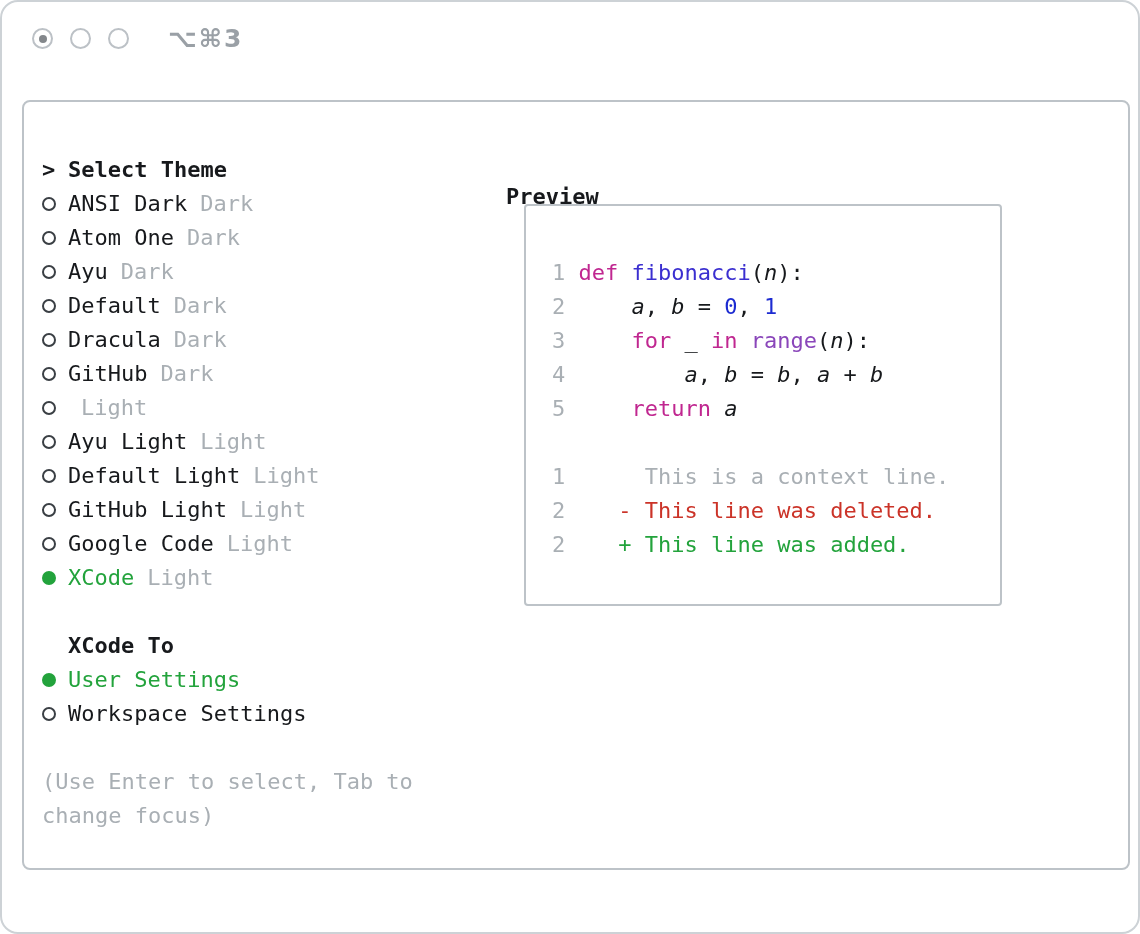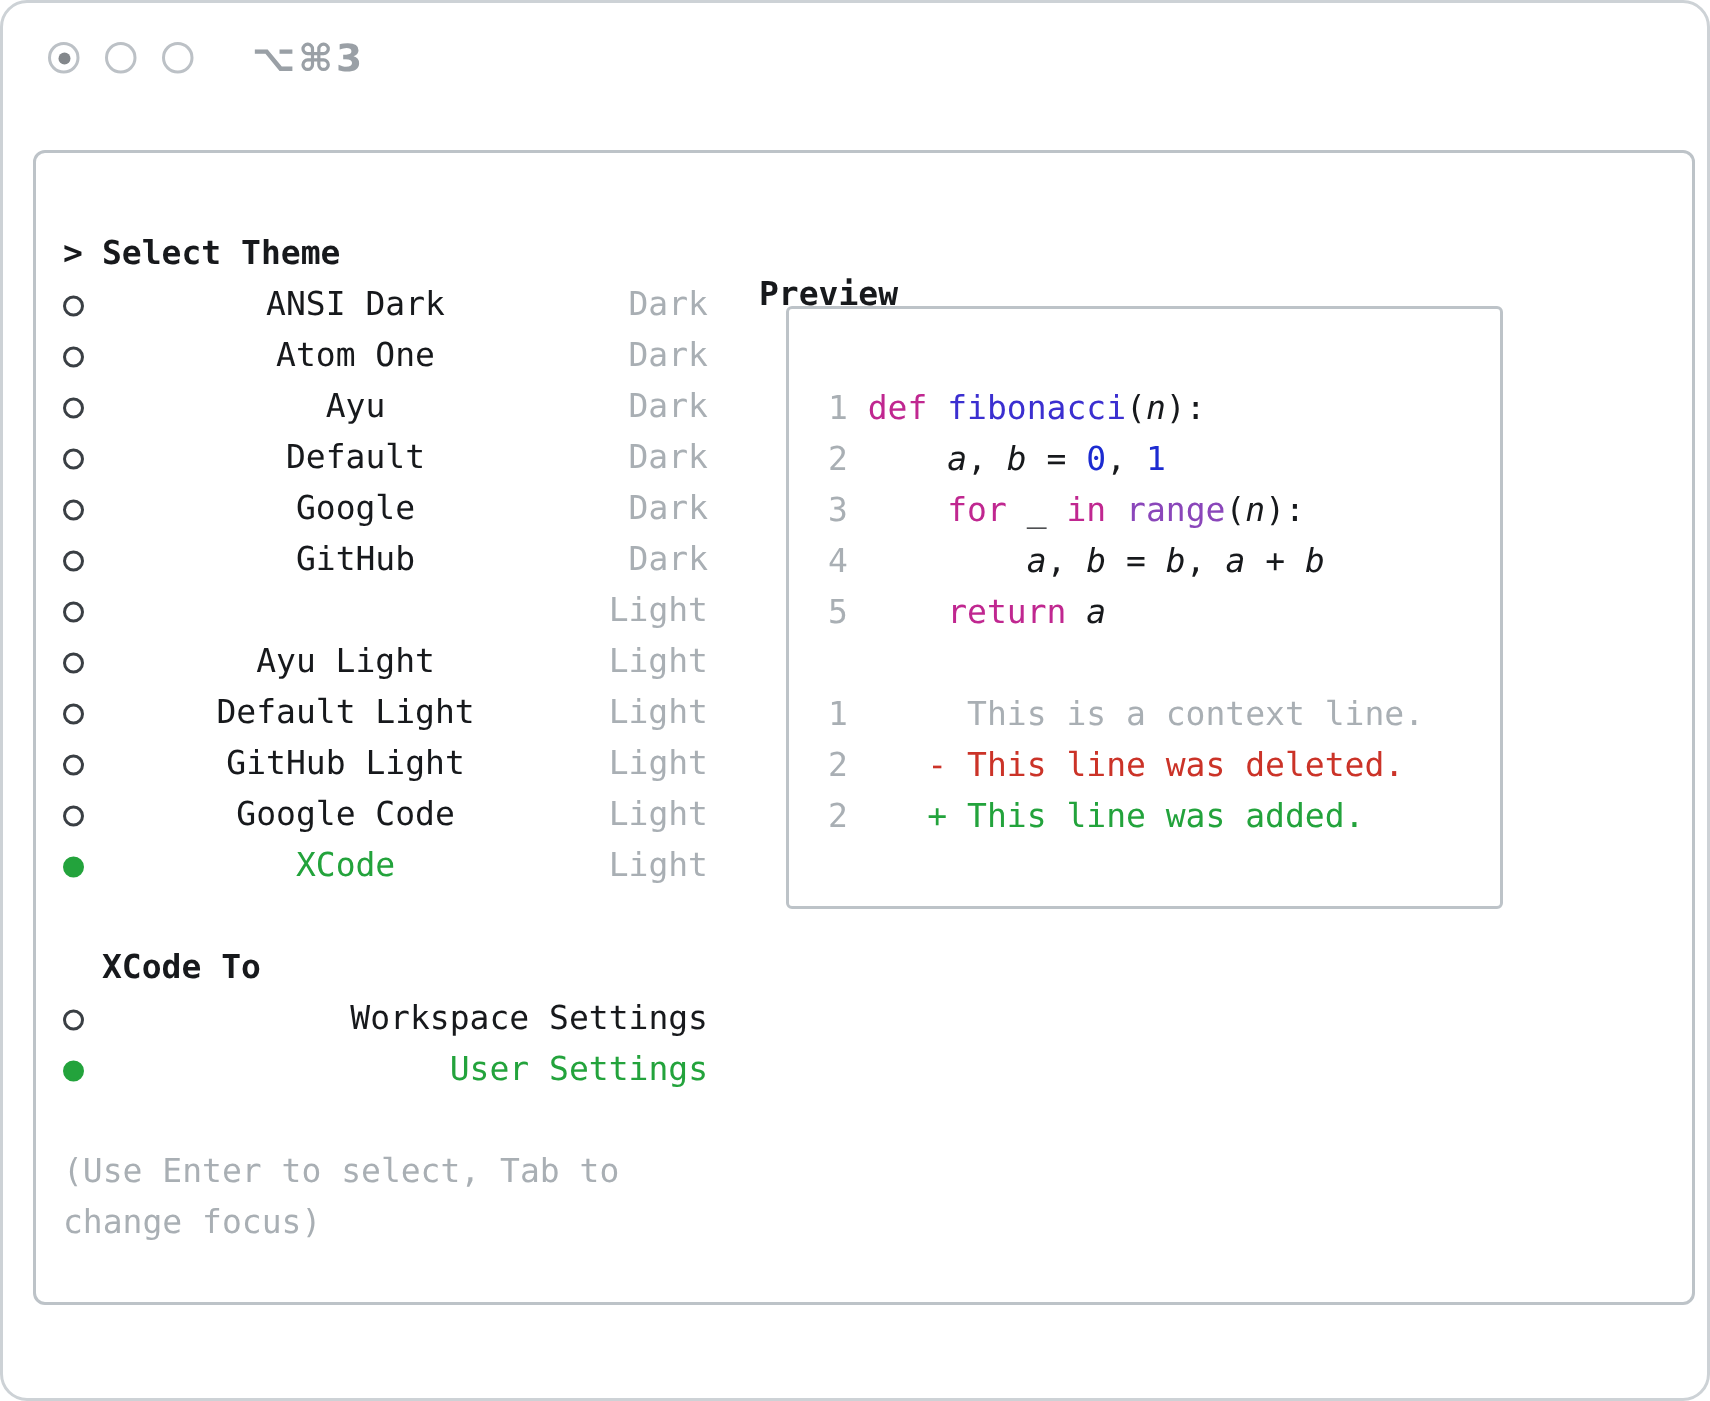--- a/index.html
+++ b/index.html
@@ -36,21 +36,21 @@
     background:#ffffff;
   }
   .left-col {
     position:absolute; left:18px; top:51px; width:430px;
     font-size:22px; line-height:34px; color:var(--text_black);
   }
   .list-header { height:34px; line-height:34px; font-weight:bold; white-space:pre; }
   .list-header .prompt { display:inline-block; width:26px; }
   .apply-header { margin-top:34px; padding-left:26px; height:34px; line-height:34px; font-weight:bold; }
   ul.rows { list-style:none; margin:0; padding:0; }
-  .row { display:flex; align-items:center; height:34px; cursor:default;justify-content:space-between; }
+  .row { display:flex; align-items:center; height:34px; cursor:default; }
   .radio {
     width:14px; height:14px; box-sizing:border-box; flex:none;
     border:2px solid #3A3F44; border-radius:50%; margin-right:12px;
   }
   .sel .radio { background:var(--accent_green); border-color:var(--accent_green); }
   .sel .nm { color:var(--accent_green); }
   .variant { color:var(--muted_gray); margin-left:13px; }
   .hint { margin-top:34px; color:var(--muted_gray); }
   
   .preview-title {
@@ -113,21 +113,21 @@
             <span class="nm">Ayu</span>
             <span class="variant">Dark</span>
           </li>
           <li class="row">
             <span class="radio"></span>
             <span class="nm">Default</span>
             <span class="variant">Dark</span>
           </li>
           <li class="row">
             <span class="radio"></span>
-            <span class="nm">Google</span>
+            <span class="nm">Dracula</span>
             <span class="variant">Dark</span>
           </li>
           <li class="row">
             <span class="radio"></span>
             <span class="nm">GitHub</span>
             <span class="variant">Dark</span>
           </li>
           <li class="row">
             <span class="radio"></span>
             <span class="variant">Light</span>
@@ -155,27 +155,27 @@
           <li class="row sel">
             <span class="radio"></span>
             <span class="nm">XCode</span>
             <span class="variant">Light</span>
           </li>
         </ul>
 
       <div class="apply-header">XCode To</div>
 
       <ul class="rows">
+          <li class="row sel">
+            <span class="radio"></span>
+            <span class="nm">User Settings</span>
+          </li>
           <li class="row">
             <span class="radio"></span>
             <span class="nm">Workspace Settings</span>
-          </li>
-          <li class="row sel">
-            <span class="radio"></span>
-            <span class="nm">User Settings</span>
           </li>
         </ul>
 
       <div class="hint">(Use Enter to select, Tab to change focus)</div>
     </div>
 
     <div class="preview-title">Preview</div>
 
     <div class="preview-box">
       <div class="code"><div class="cl"><span class="ln">1</span><span class="tk-kw">def</span><span class="tk-pl"> </span><span class="tk-fn">fibonacci</span><span class="tk-pl">(</span><span class="tk-var">n</span><span class="tk-pl">):</span></div><div class="cl"><span class="ln">2</span><span class="tk-pl">    </span><span class="tk-var">a</span><span class="tk-pl">, </span><span class="tk-var">b</span><span class="tk-pl"> = </span><span class="tk-num">0</span><span class="tk-pl">, </span><span class="tk-num">1</span></div><div class="cl"><span class="ln">3</span><span class="tk-pl">    </span><span class="tk-kw">for</span><span class="tk-pl"> _ </span><span class="tk-kw">in</span><span class="tk-pl"> </span><span class="tk-ty">range</span><span class="tk-pl">(</span><span class="tk-var">n</span><span class="tk-pl">):</span></div><div class="cl"><span class="ln">4</span><span class="tk-pl">        </span><span class="tk-var">a</span><span class="tk-pl">, </span><span class="tk-var">b</span><span class="tk-pl"> = </span><span class="tk-var">b</span><span class="tk-pl">, </span><span class="tk-var">a</span><span class="tk-pl"> + </span><span class="tk-var">b</span></div><div class="cl"><span class="ln">5</span><span class="tk-pl">    </span><span class="tk-kw">return</span><span class="tk-pl"> </span><span class="tk-var">a</span></div><div class="cl"><span class="ln"></span></div><div class="cl"><span class="ln">1</span><span class="tk-ctx">     This is a context line.</span></div><div class="cl"><span class="ln">2</span><span class="tk-pl">   </span><span class="tk-del">- This line was deleted.</span></div><div class="cl"><span class="ln">2</span><span class="tk-pl">   </span><span class="tk-add">+ This line was added.</span></div></div>

